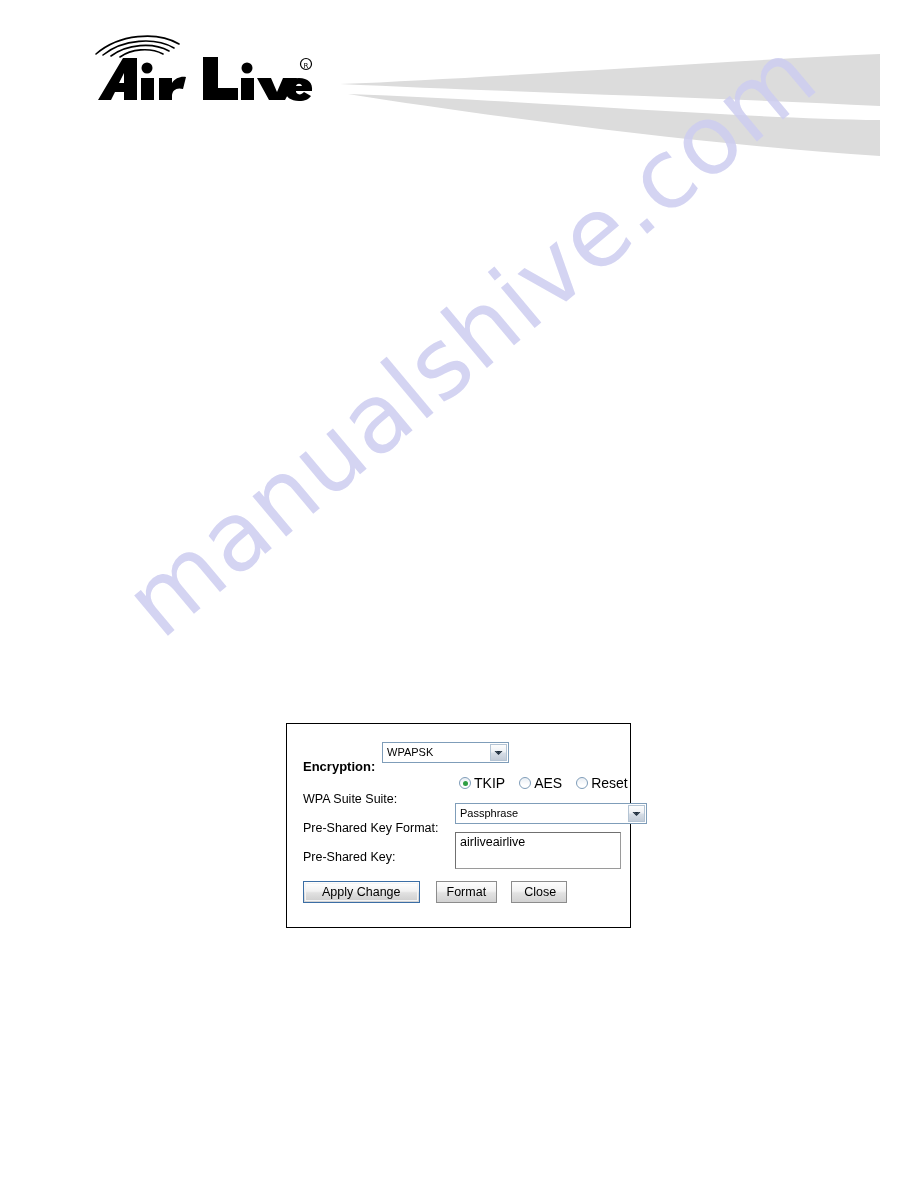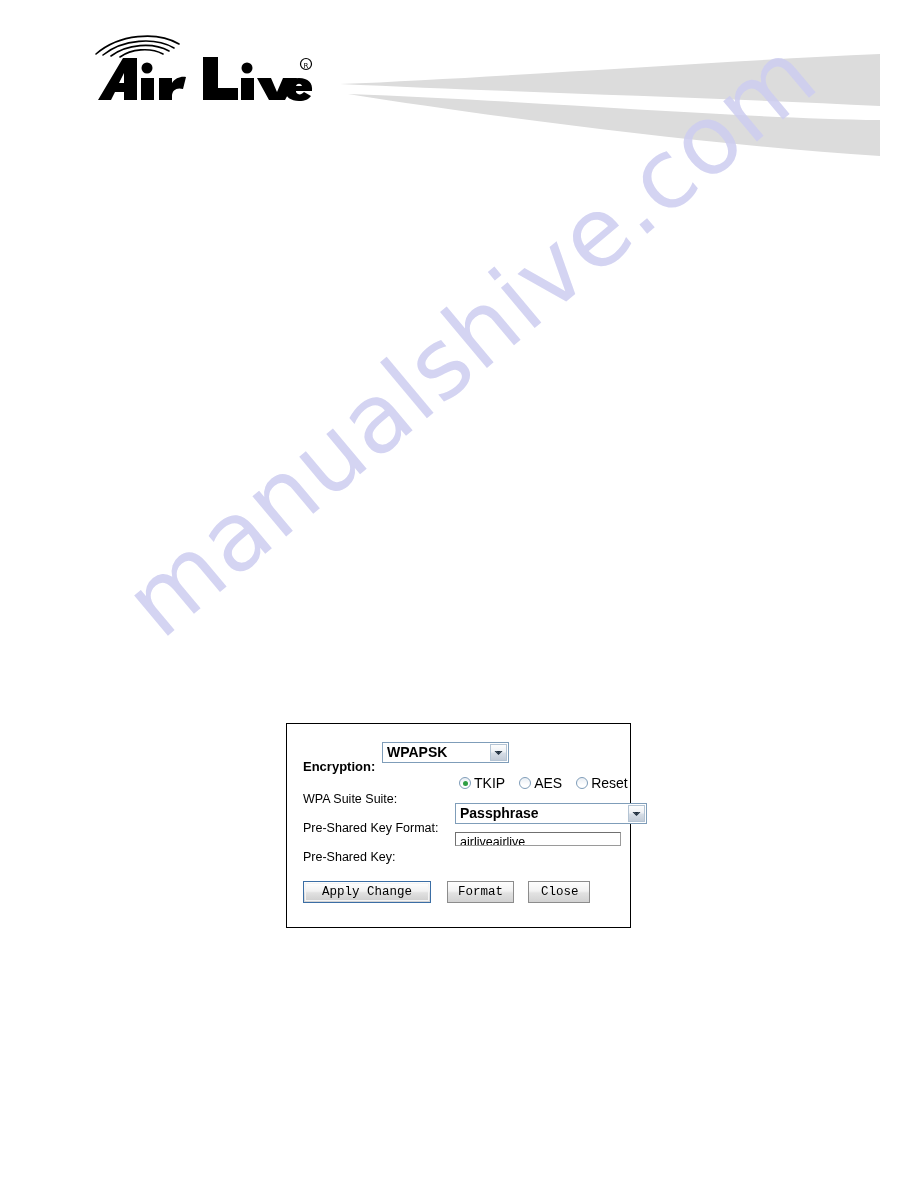--- a/index.html
+++ b/index.html
@@ -105,44 +105,43 @@
     position: absolute;
     height: 21px;
     border: 1px solid #7f9db9;
     background: #ffffff;
     box-sizing: border-box;
     display: flex;
     align-items: center;
   }
   .sel .sel-value {
     flex: 1;
-    font-size: 14px;
+    font-size: 11px;
     padding-left: 4px;
     line-height: 19px;
     white-space: nowrap;
     overflow: hidden;
-    font-weight: bold;
   }
   .sel .sel-arrow {
     width: 17px;
     height: 17px;
     margin-right: 1px;
     border: 1px solid #b4c4d4;
     background: linear-gradient(to bottom, #fdfdfd 0%, #eef1f5 45%, #d6dde6 55%, #c3ccd8 100%);
     box-sizing: border-box;
     display: flex;
     align-items: center;
     justify-content: center;
   }
   .sel .sel-arrow svg { display: block; }
 
   
   .txt {
     position: absolute;
-    height: 14px;
+    height: 37px;
     border: 1px solid #9a9a9a;
     border-top-color: #707070;
     border-left-color: #707070;
     background: #ffffff;
     box-sizing: border-box;
     font-size: 12.5px;
     line-height: 19px;
     padding-left: 4px;
     white-space: nowrap;
     overflow: hidden;
@@ -192,21 +191,21 @@
     left: 16px;
     top: 157px;
     display: flex;
     align-items: center;
   }
   .btn {
     height: 22px;
     border: 1px solid #8c8c8c;
     background: linear-gradient(to bottom, #fdfdfd 0%, #f2f2f2 45%, #e2e2e2 55%, #d2d2d2 100%);
     box-sizing: border-box;
-    font-family: Liberation Mono, monospace;
+    font-family: Liberation Sans, sans-serif;
     font-size: 12.5px;
     color: #000000;
     display: flex;
     align-items: center;
     justify-content: center;
     padding: 0 10px;
     margin-right: 14px;
     white-space: nowrap;
   }
   .btn:last-child { margin-right: 6px; padding-left: 12px; }

